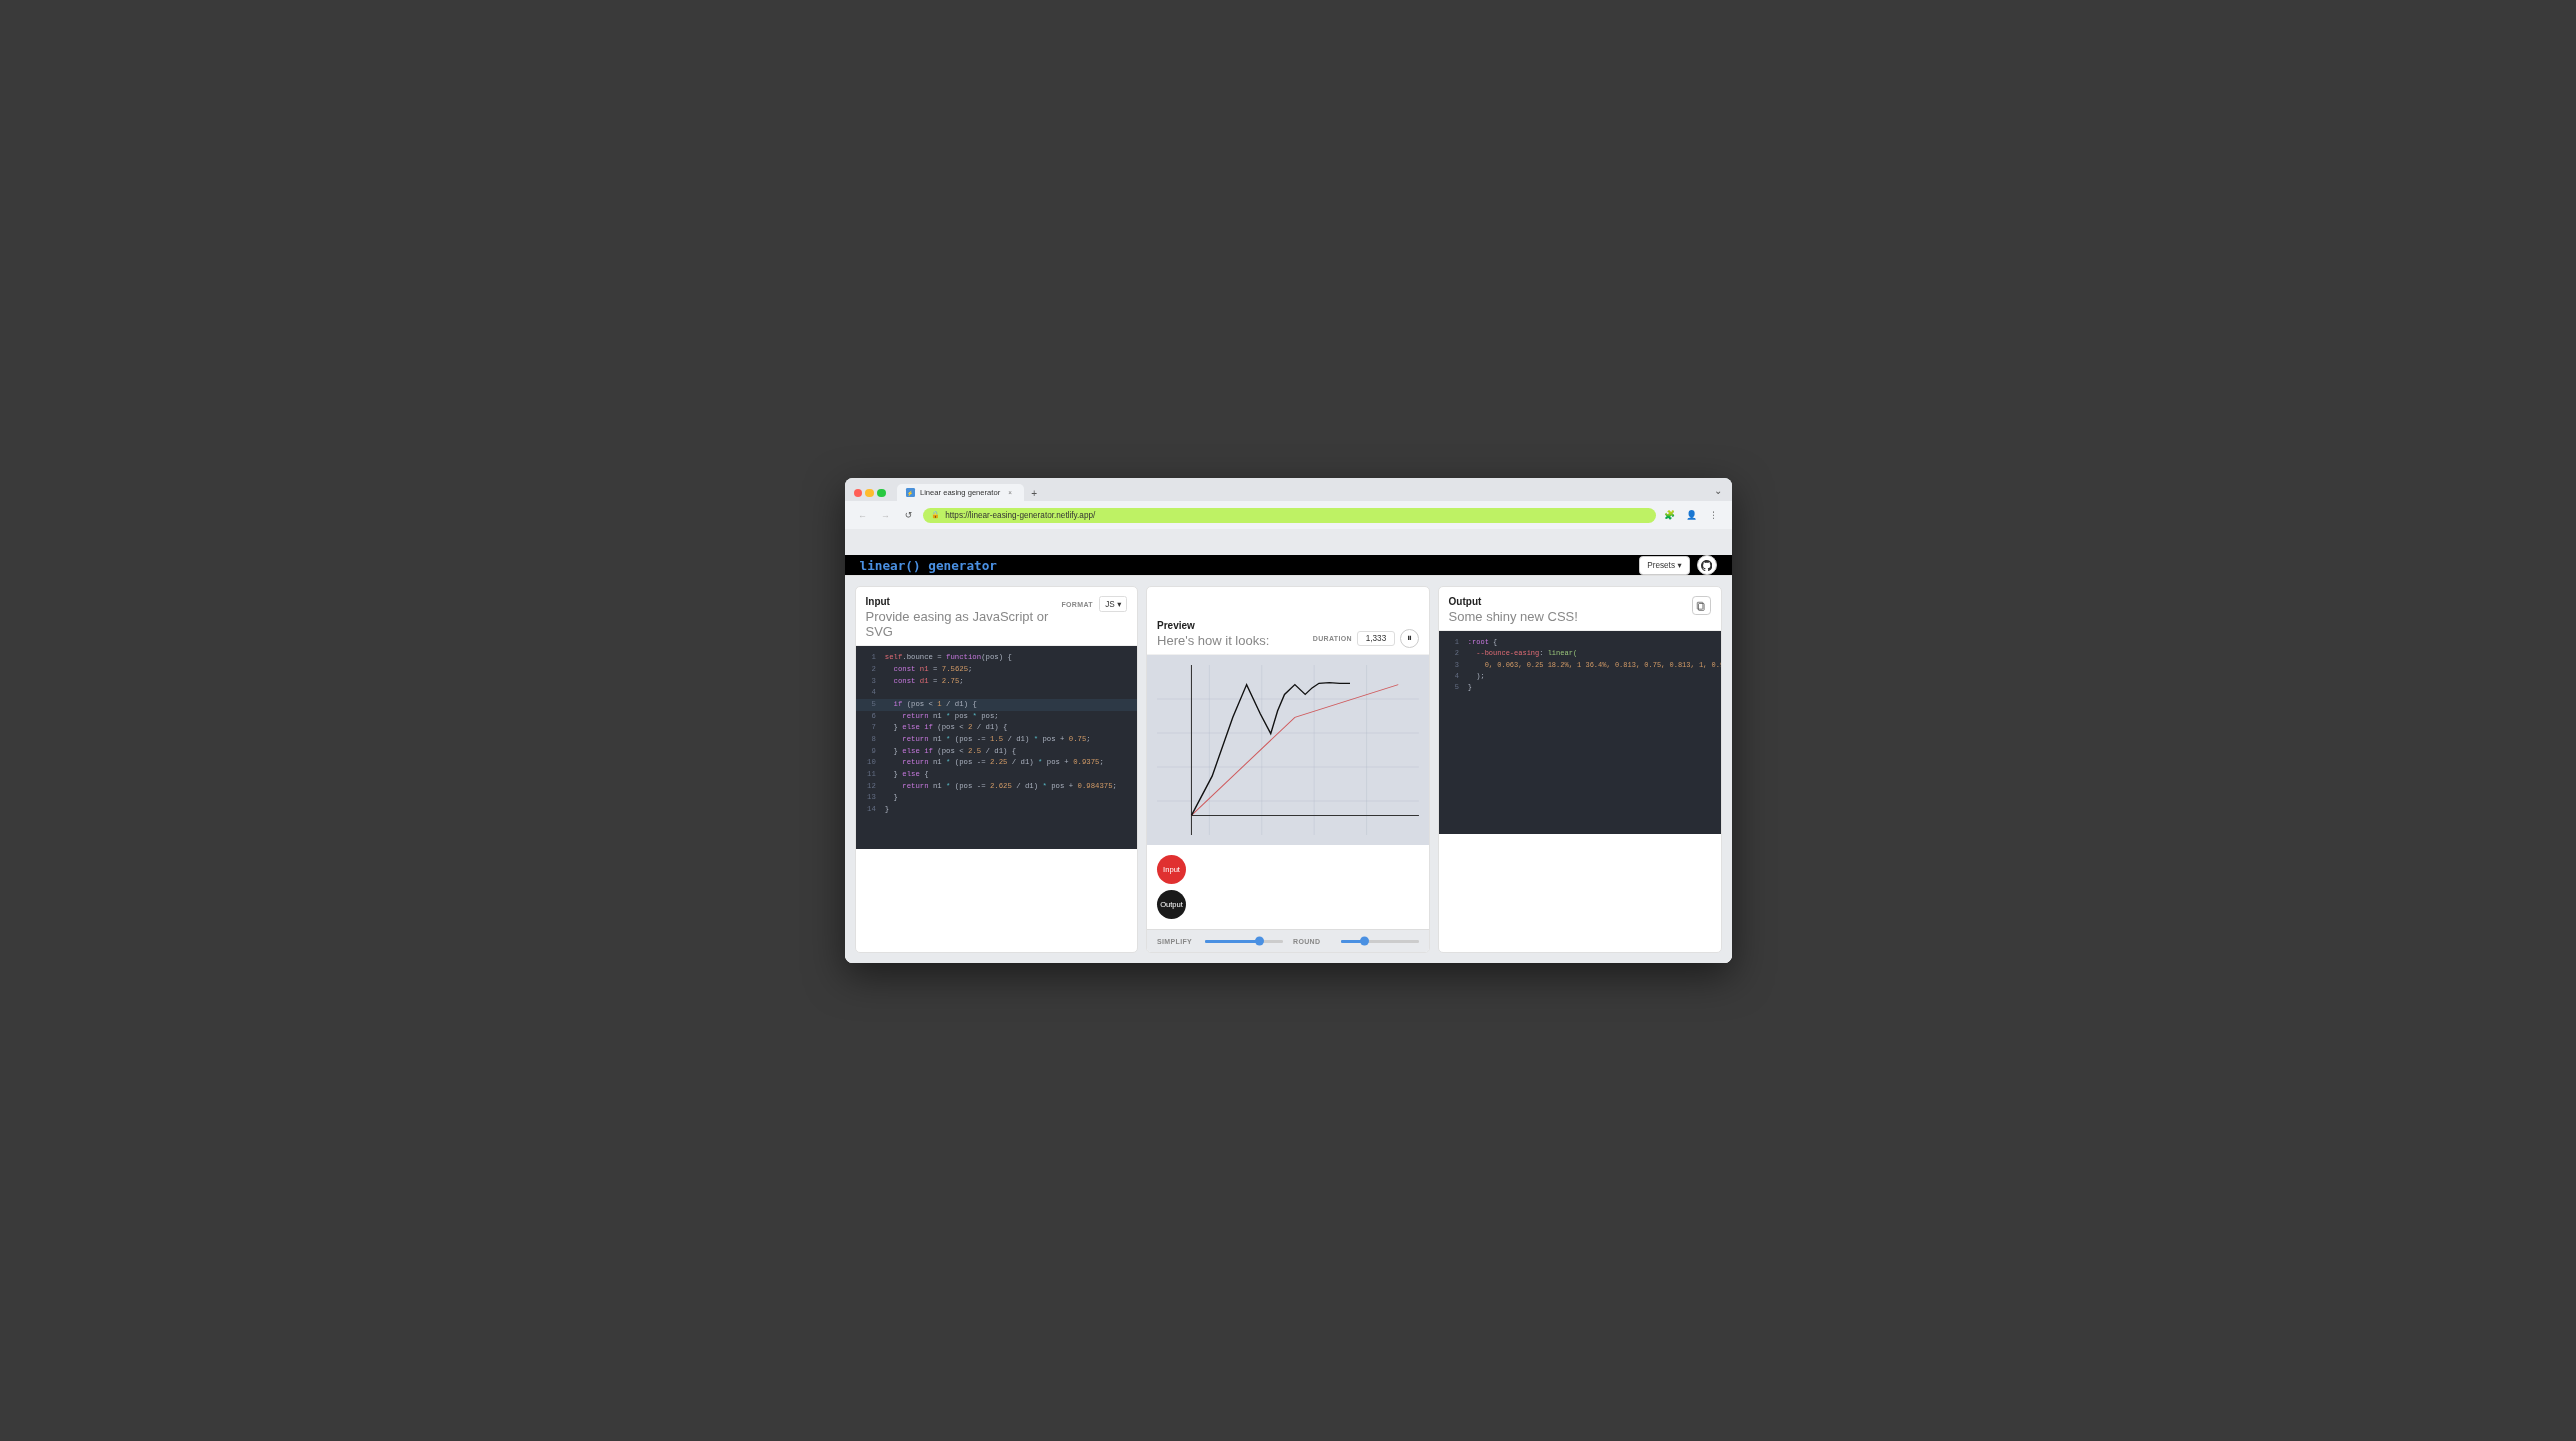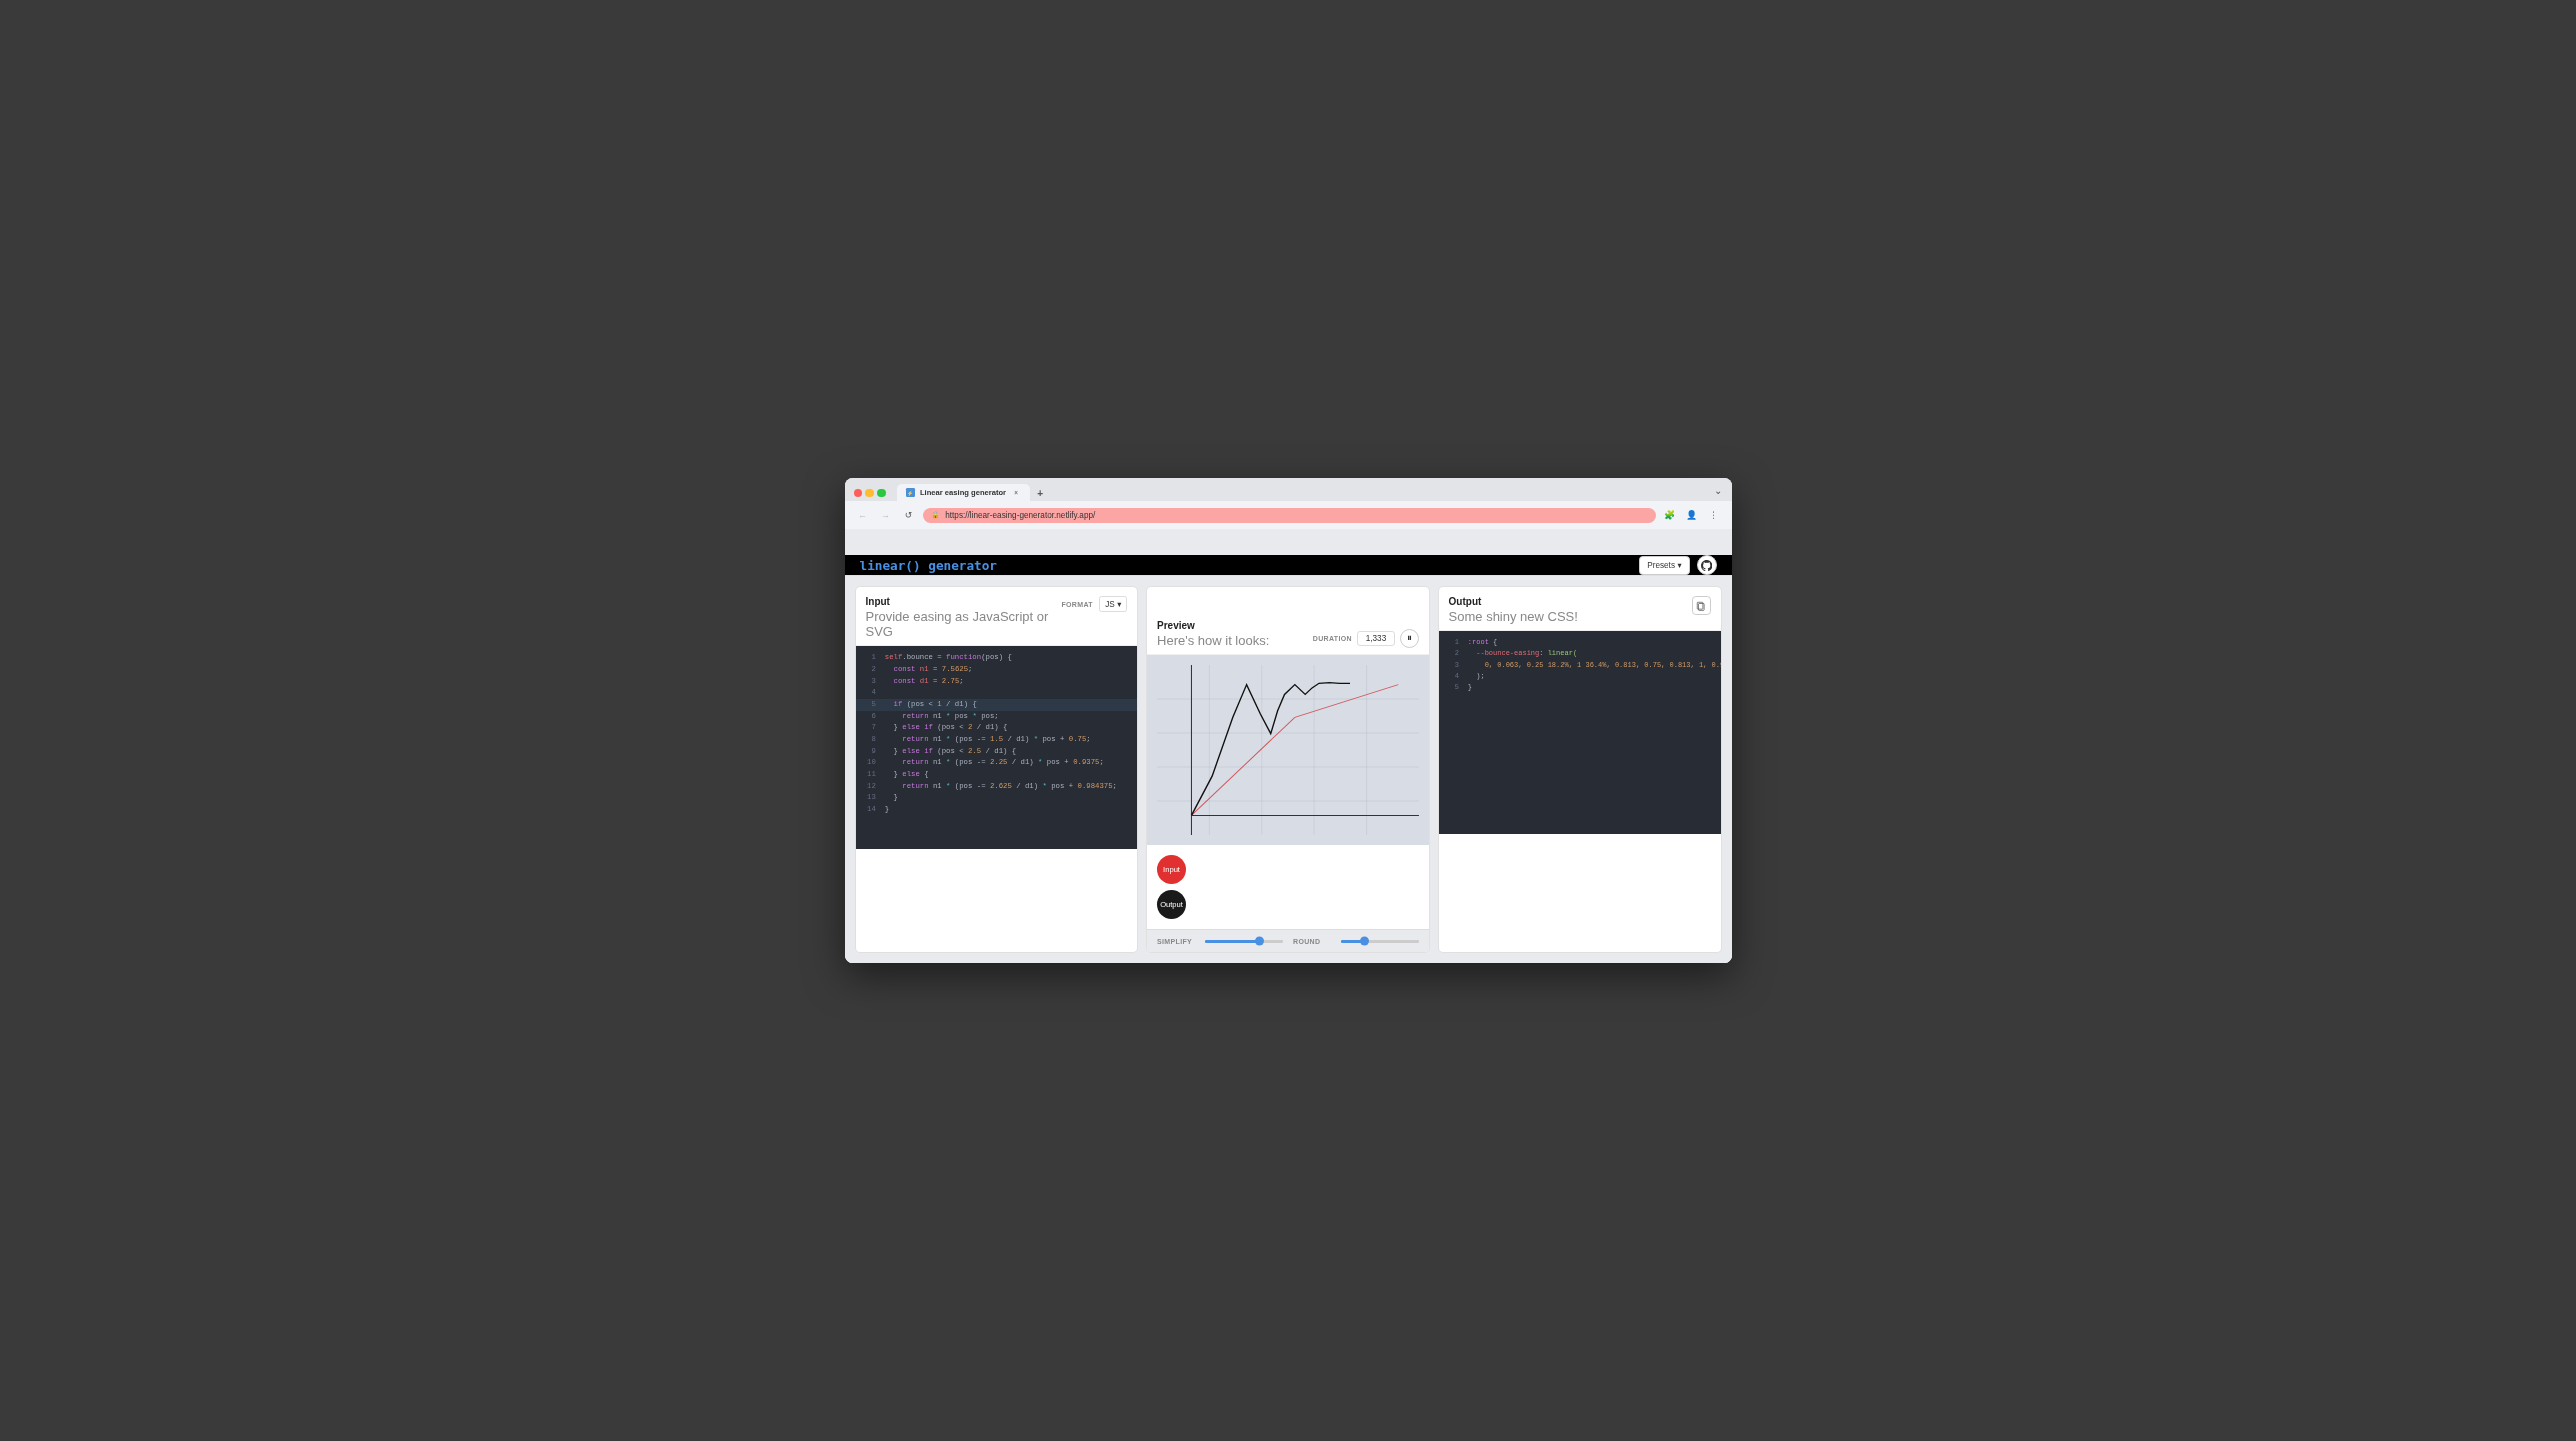--- a/index.html
+++ b/index.html
@@ -38,21 +38,20 @@
       border-radius: 50%;
     }
     .tl-red { background: #ff5f57; }
     .tl-yellow { background: #febc2e; }
     .tl-green { background: #28c840; }
     .tab-bar {
       display: flex;
       align-items: flex-end;
       margin-left: 5px;
       flex: 1;
-      font-weight: bold;
     }
     .tab {
       background: #f1f3f6;
       border-radius: 5px 5px 0 0;
       padding: 3.8px 9px;
       display: flex;
       align-items: center;
       gap: 5px;
       font-size: 7.6px;
       color: #333;
@@ -114,21 +113,21 @@
       align-items: center;
       justify-content: center;
       border-radius: 50%;
       color: #555;
       font-size: 9px;
       cursor: pointer;
     }
     .nav-btn.disabled { color: #bbb; cursor: default; }
     .address-bar {
       flex: 1;
-      background: #fca5a5;
+      background: #bef264;
       border-radius: 12.7px;
       padding: 3.2px 9px;
       display: flex;
       align-items: center;
       gap: 5px;
       font-size: 8.2px;
       color: #333;
     }
     .address-lock { color: #555; font-size: 7px; }
     .nav-actions {

